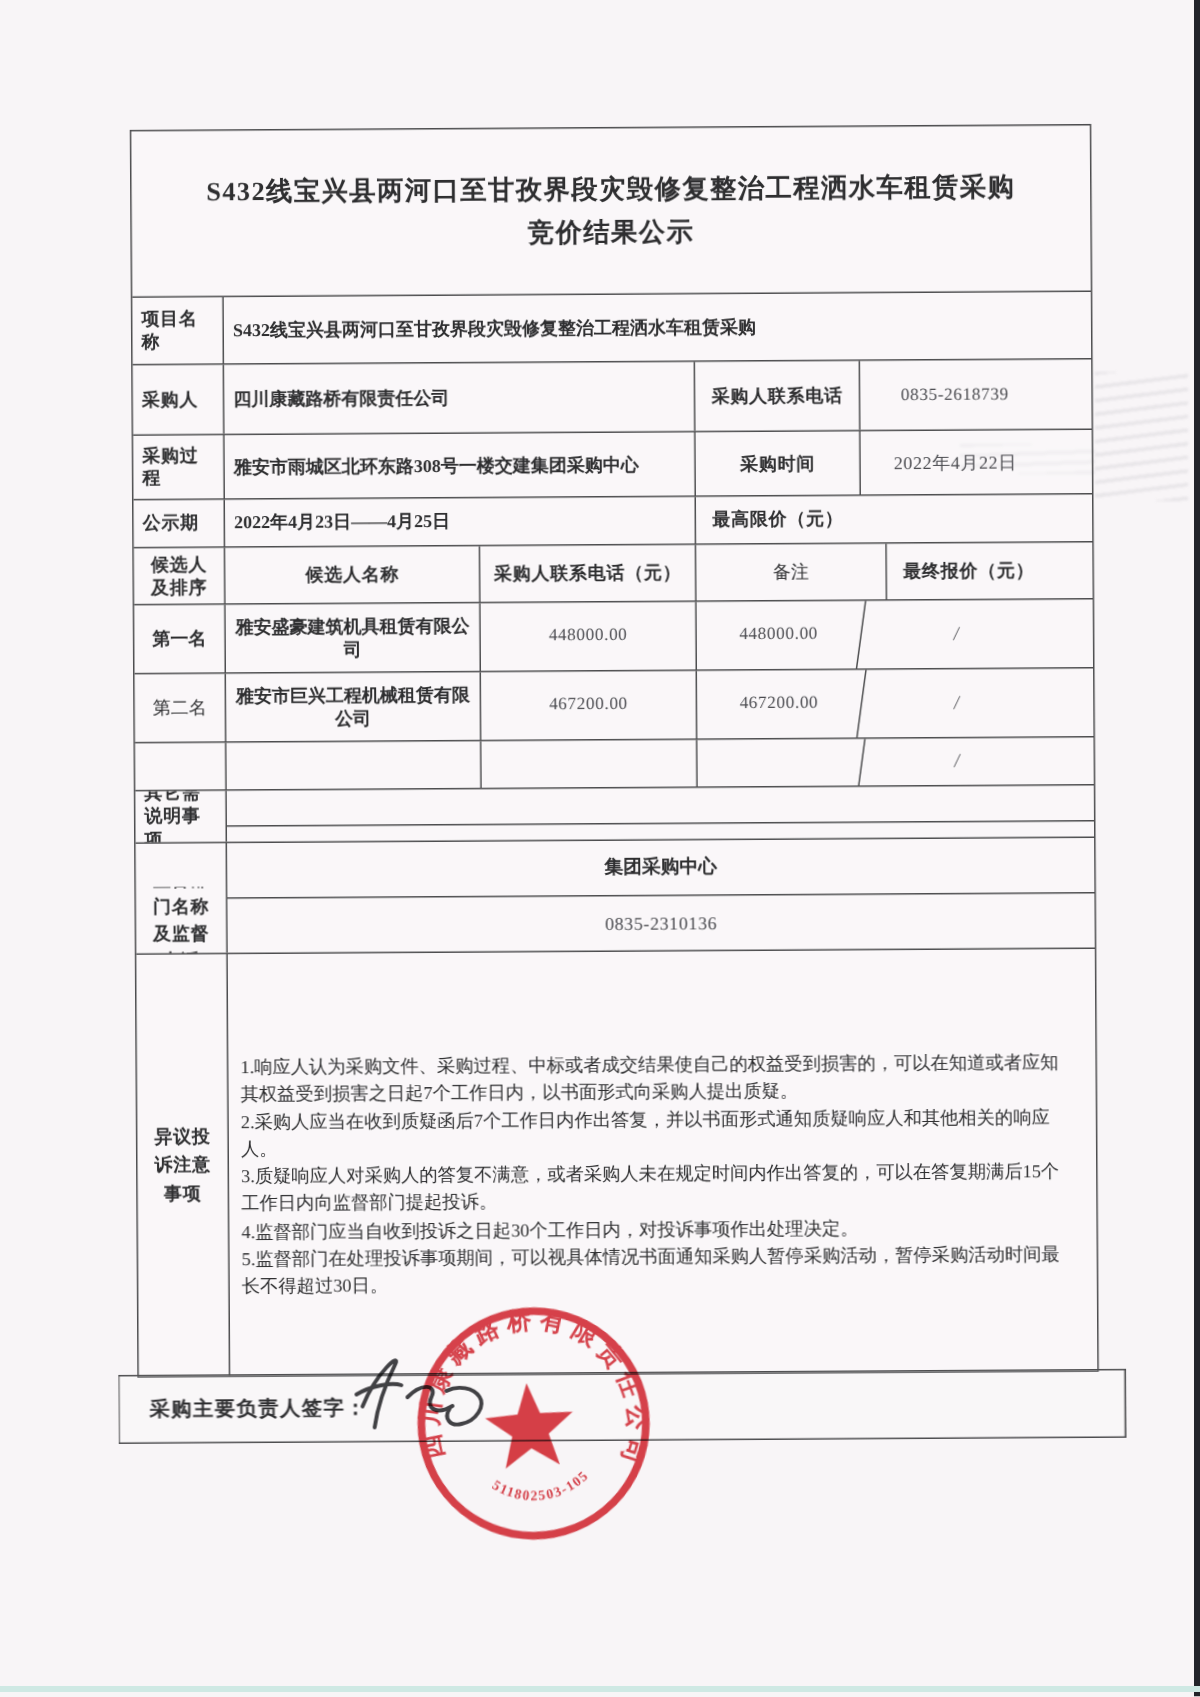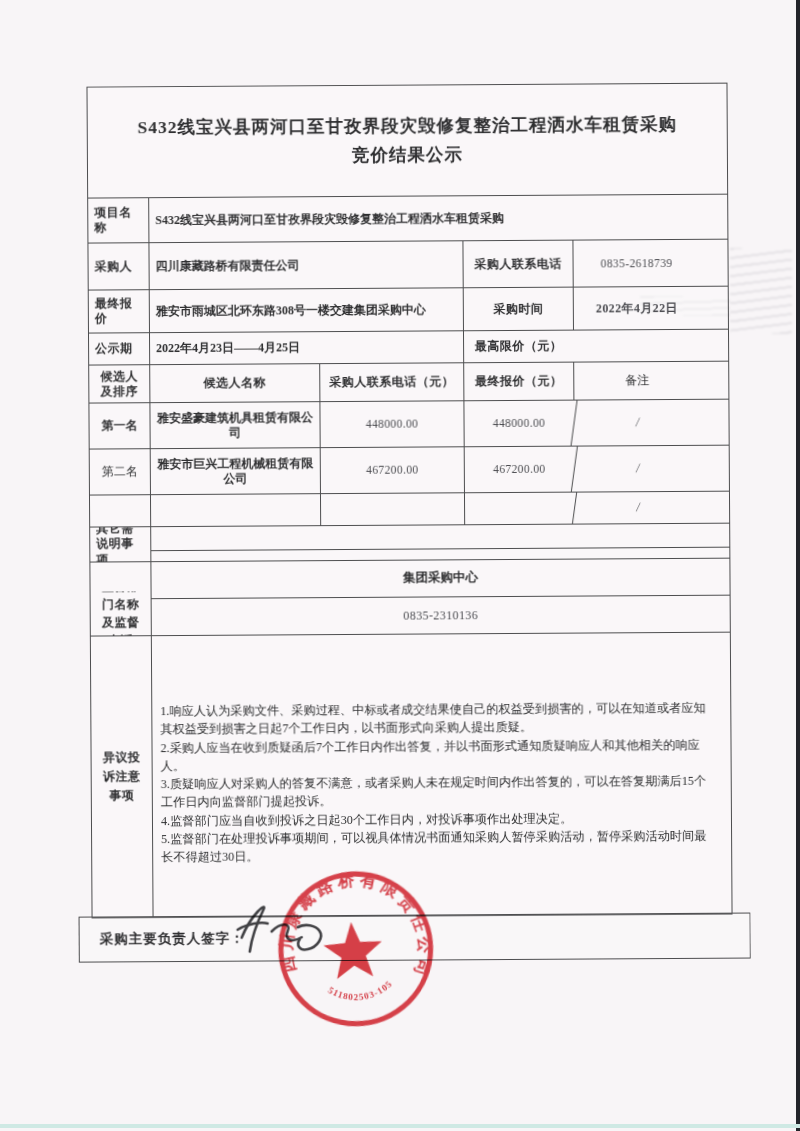--- a/index.html
+++ b/index.html
@@ -97,38 +97,38 @@
     </div>
 
     <div class="row h-r2">
       <div class="cell c1 lbl left">采购人</div>
       <div class="cell c23 left bold">四川康藏路桥有限责任公司</div>
       <div class="cell c4 lbl">采购人联系电话</div>
       <div class="cell c5 num">0835-2618739</div>
     </div>
 
     <div class="row h-r3">
-      <div class="cell c1 lbl left">最终报价</div>
+      <div class="cell c1 lbl left">采购过程</div>
       <div class="cell c23 left bold">雅安市雨城区北环东路308号一楼交建集团采购中心</div>
       <div class="cell c4 lbl">采购时间</div>
-      <div class="cell c5 num" style="font-size:12px;font-weight:bold;">2022年4月22日</div>
+      <div class="cell c5 num" style="font-size:12px;">2022年4月22日</div>
     </div>
 
     <div class="row h-r4">
       <div class="cell c1 lbl left">公示期</div>
       <div class="cell c23 left bold">2022年4月23日——4月25日</div>
       <div class="cell c4 lbl">最高限价（元）</div>
     </div>
 
     <div class="row h-hdr">
       <div class="cell c1 lbl" style="font-weight:600;">候选人及排序</div>
       <div class="cell c2 lbl">候选人名称</div>
       <div class="cell c3 lbl">采购人联系电话（元）</div>
+      <div class="cell c5">备注</div>
       <div class="cell c4 lbl">最终报价（元）</div>
-      <div class="cell c5">备注</div>
     </div>
 
     <div class="row h-c">
       <div class="cell c1 bold">第一名</div>
       <div class="cell c2 bold">雅安盛豪建筑机具租赁有限公司</div>
       <div class="cell c3 num">448000.00</div>
       <div class="cell c4 num">448000.00</div>
       <div class="cell c5 slash">/</div>
     </div>
 

